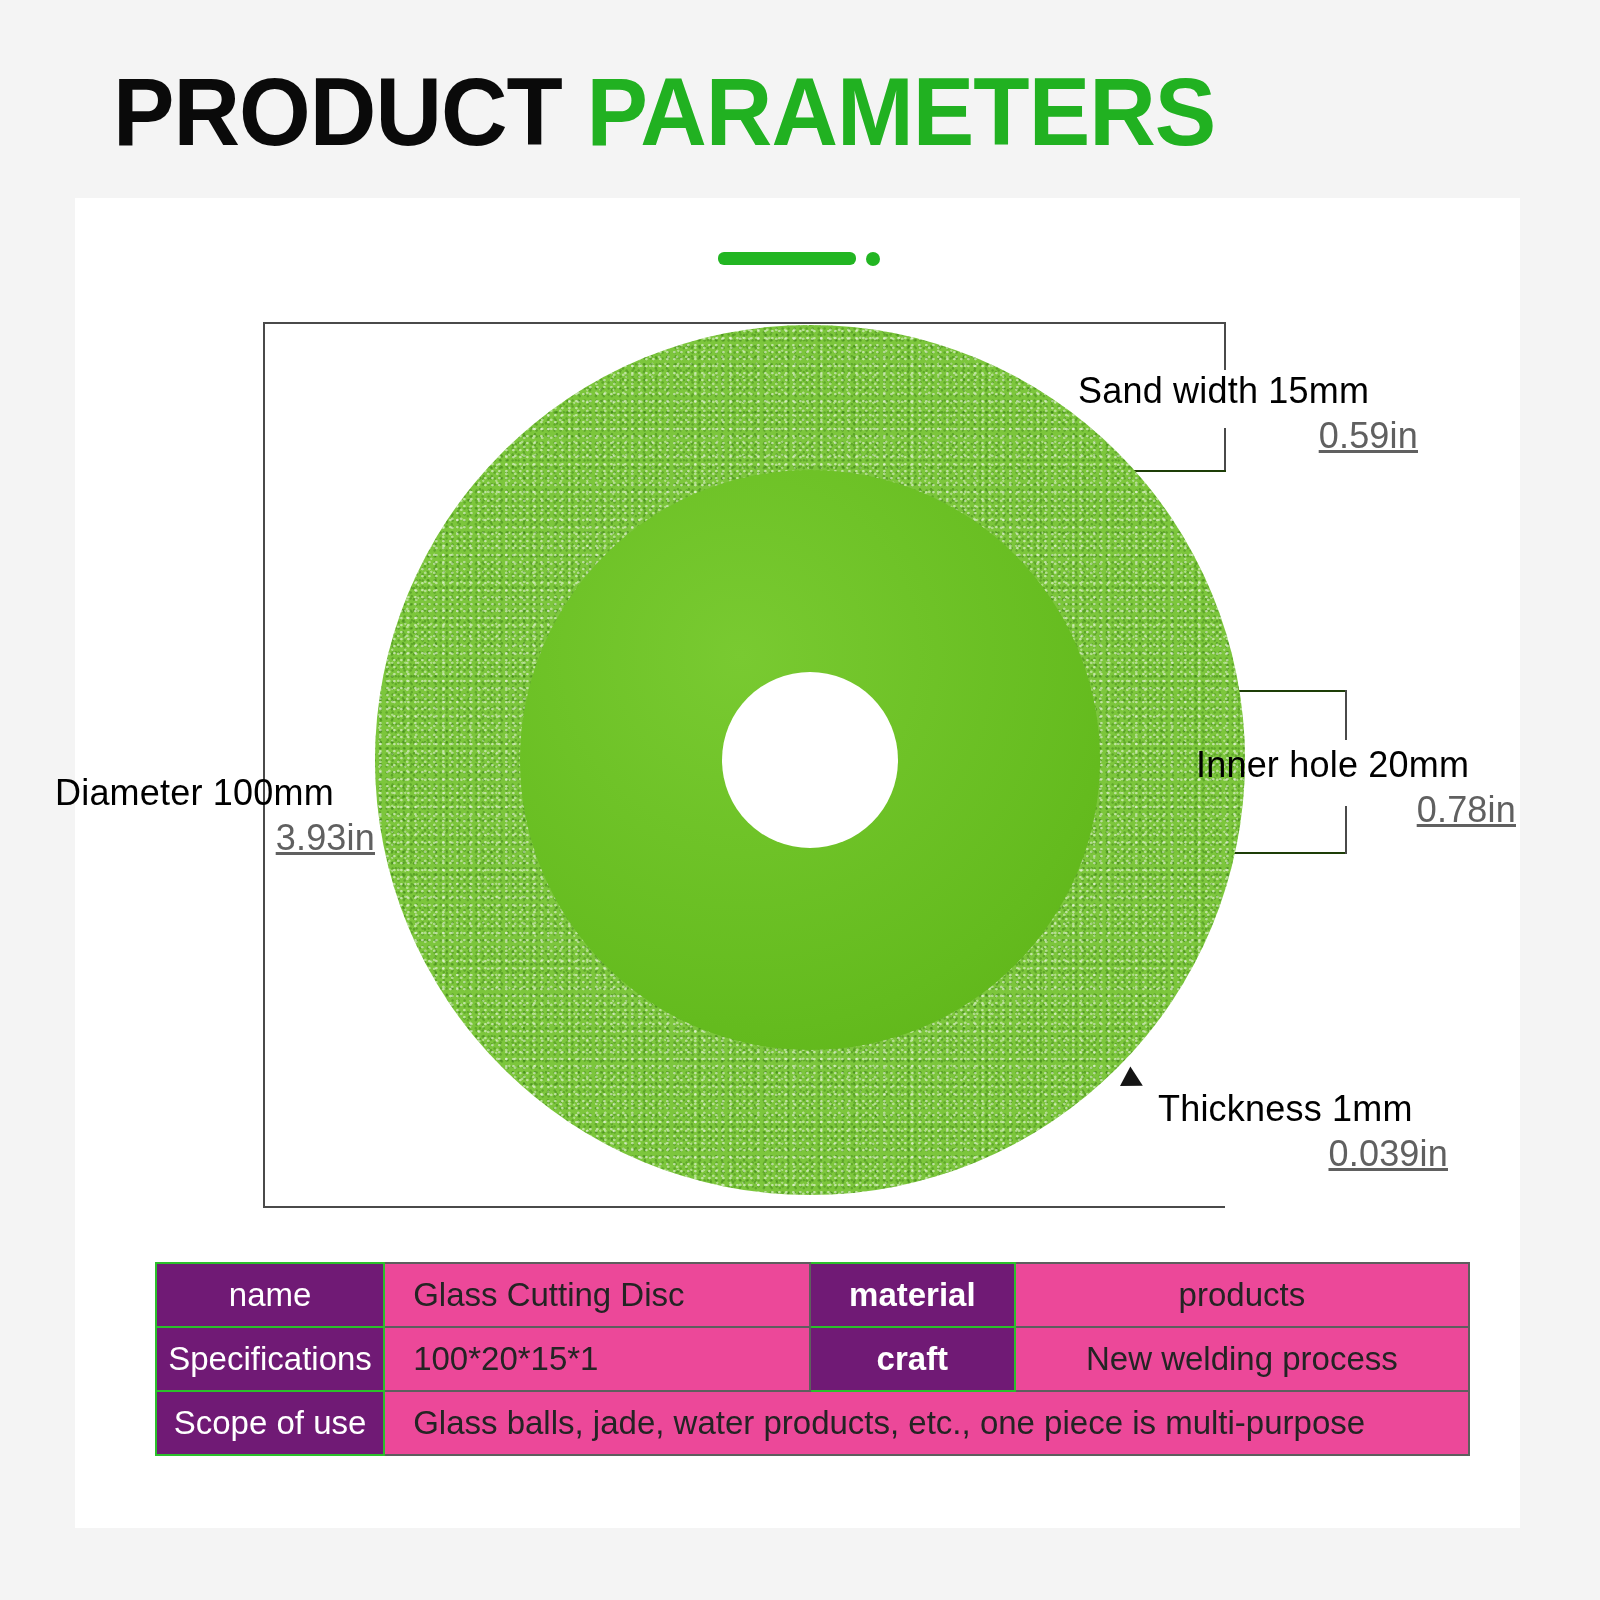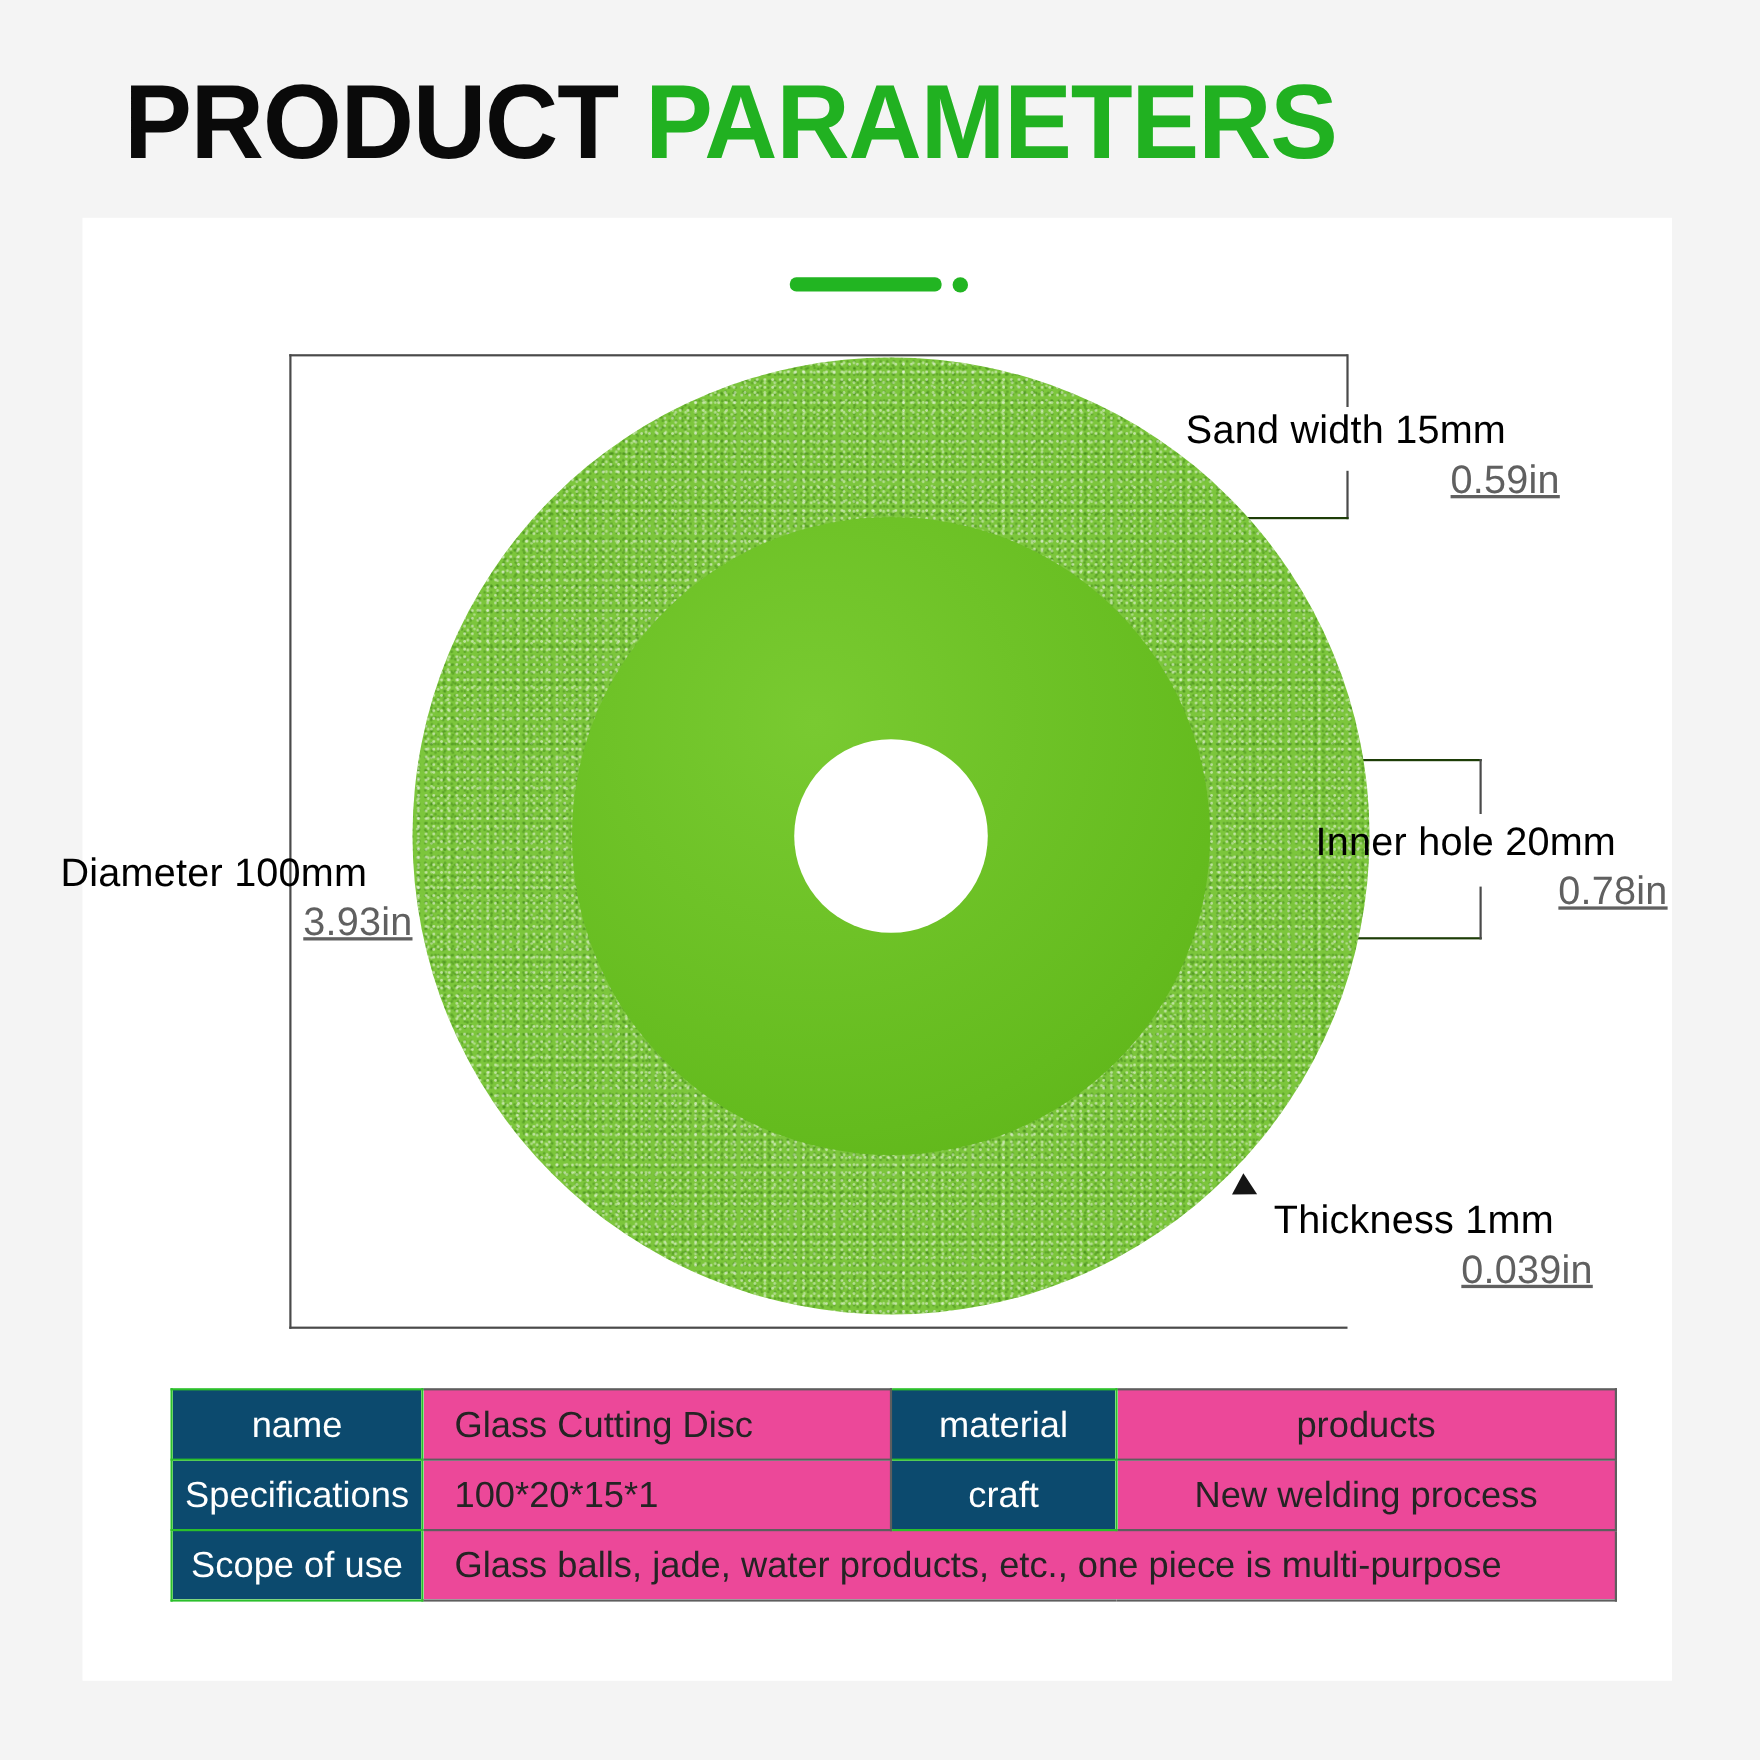--- a/index.html
+++ b/index.html
@@ -146,28 +146,28 @@
     height:64px;
     font-size:33px;
     color:#242424;
     text-align:center;
     padding:0 10px;
     background:#ec4899;
     white-space:nowrap;
     overflow:hidden;
   }
   .spec-table td.key {
-    background:#0c4a6e;
+    background:#701a75;
     color:#ffffff;
     border-color:#2bbf2b;
   }
   .spec-table td.val-left { text-align:left; padding-left:28px; }
   .col-k1 { width:225px; }
   .col-v1 { width:420px; }
-  .col-k2 { width:202px; }
+  .col-k2 { width:202px;font-weight:bold; }
   .col-v2 { width:448px; }
 </style>
 </head>
 <body>
 
 <div class="title">
   <span class="t-dark">PRODUCT</span><span class="t-green"> PARAMETERS</span>
 </div>
 
 <div class="card"></div>

